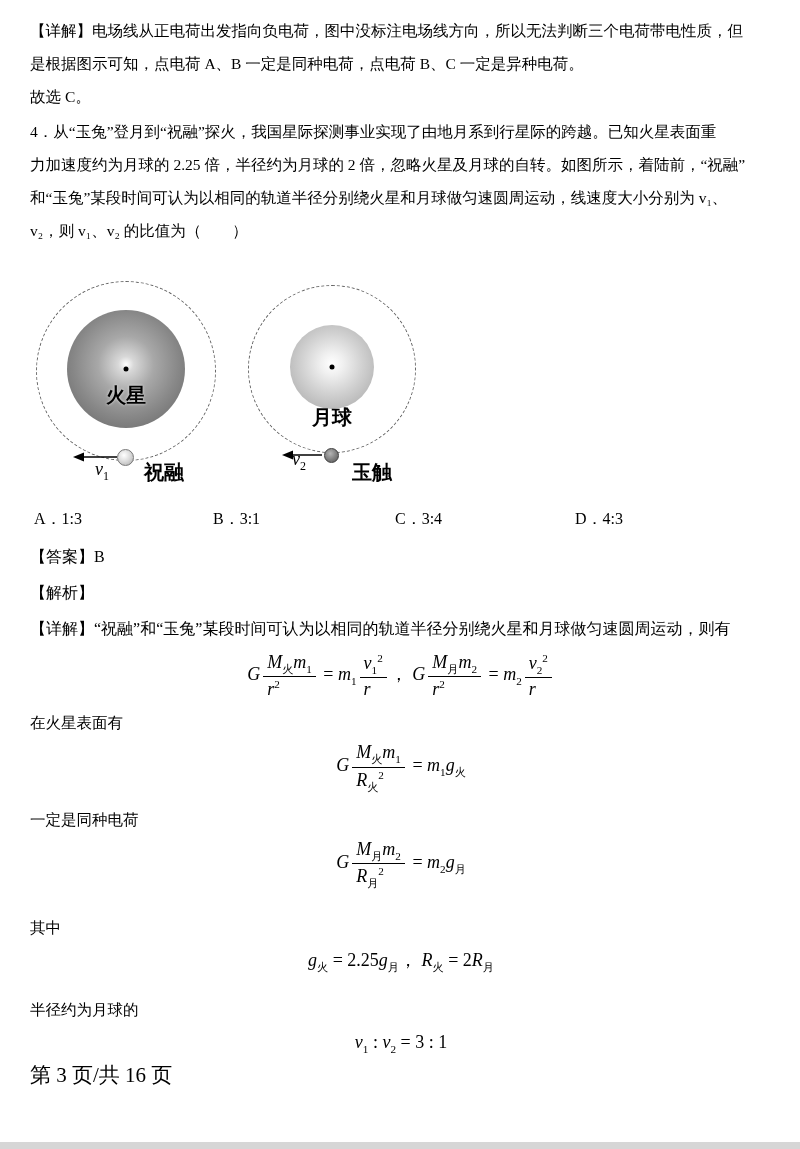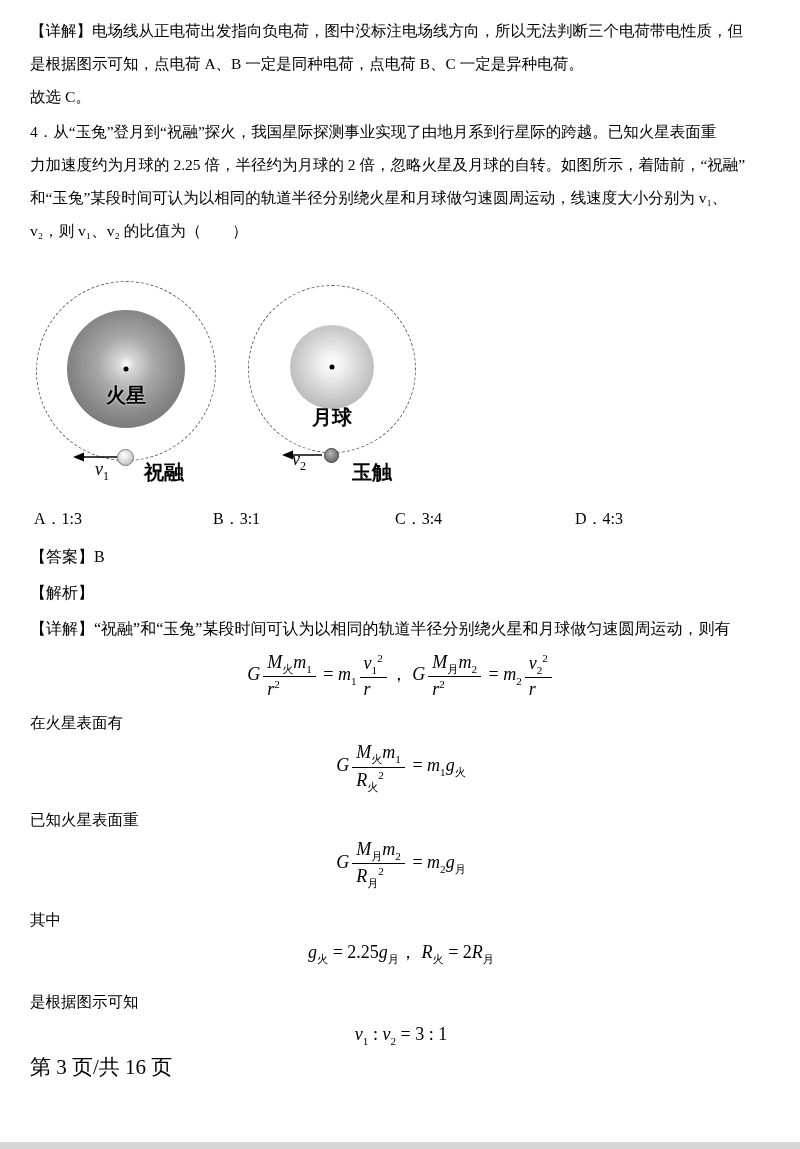--- a/index.html
+++ b/index.html
@@ -58,21 +58,21 @@
   .formula sub, .formula sup { font-size:0.62em; }
   .frac { display:inline-block; vertical-align:middle; text-align:left; margin:0 3px; line-height:1.3; }
   .frac .num { display:block; border-bottom:1px solid #000; padding:0 4px; }
   .frac .den { display:block; padding:0 4px; }
   .f1 { margin-top:10px; }
   .f2, .f3 { margin-top:6px; }
   .f4 { margin-top:8px; }
   .f5 { margin-top:10px; }
   .m-mars { margin-top:10px; }
   .m-moon { margin-top:14px; }
-  .m-among { margin-top:18px; }
+  .m-among { margin-top:26px; }
   .m-combine { margin-top:24px; }
 
   .footer { text-align:left; font-size:21px; margin-top:6px; }
   .bottom-strip { position:absolute; left:0; bottom:0; width:800px; height:7px; background:#d6d6d6; }
 </style>
 </head>
 <body>
 
 <div class="tline">【详解】电场线从正电荷出发指向负电荷，图中没标注电场线方向，所以无法判断三个电荷带电性质，但</div>
 <div class="tline">是根据图示可知，点电荷 A、B 一定是同种电荷，点电荷 B、C 一定是异种电荷。</div>
@@ -124,24 +124,24 @@
 
 <div class="ansline">【答案】B</div>
 <div class="ansline">【解析】</div>
 <div class="ansline">【详解】“祝融”和“玉兔”某段时间可认为以相同的轨道半径分别绕火星和月球做匀速圆周运动，则有</div>
 
 <div class="formula f1"><i>G</i><span class="frac"><span class="num"><i>M</i><sub>火</sub><i>m</i><sub>1</sub></span><span class="den"><i>r</i><sup>2</sup></span></span><span> = </span><i>m</i><sub>1</sub><span class="frac"><span class="num"><i>v</i><sub>1</sub><sup>2</sup></span><span class="den"><i>r</i></span></span><span>，  </span><i>G</i><span class="frac"><span class="num"><i>M</i><sub>月</sub><i>m</i><sub>2</sub></span><span class="den"><i>r</i><sup>2</sup></span></span><span> = </span><i>m</i><sub>2</sub><span class="frac"><span class="num"><i>v</i><sub>2</sub><sup>2</sup></span><span class="den"><i>r</i></span></span></div>
 
 <div class="stmt m-mars">在火星表面有</div>
 <div class="formula f2"><i>G</i><span class="frac"><span class="num"><i>M</i><sub>火</sub><i>m</i><sub>1</sub></span><span class="den"><i>R</i><sub>火</sub><sup>2</sup></span></span><span> = </span><i>m</i><sub>1</sub><i>g</i><sub>火</sub></div>
 
-<div class="stmt m-moon">已知火星表面重</div>
+<div class="stmt m-moon">一定是同种电荷</div>
 <div class="formula f3"><i>G</i><span class="frac"><span class="num"><i>M</i><sub>月</sub><i>m</i><sub>2</sub></span><span class="den"><i>R</i><sub>月</sub><sup>2</sup></span></span><span> = </span><i>m</i><sub>2</sub><i>g</i><sub>月</sub></div>
 
 <div class="stmt m-among">其中</div>
 <div class="formula f4"><i>g</i><sub>火</sub><span> = 2.25</span><i>g</i><sub>月</sub><span>，  </span><i>R</i><sub>火</sub><span> = 2</span><i>R</i><sub>月</sub></div>
 
-<div class="stmt m-combine">是根据图示可知</div>
+<div class="stmt m-combine">半径约为月球的</div>
 <div class="formula f5"><i>v</i><sub>1</sub><span> : </span><i>v</i><sub>2</sub><span> = 3 : 1</span></div>
 
 <div class="footer">第 3 页/共 16 页</div>
 
 <div class="bottom-strip"></div>
 
 </body></html>

